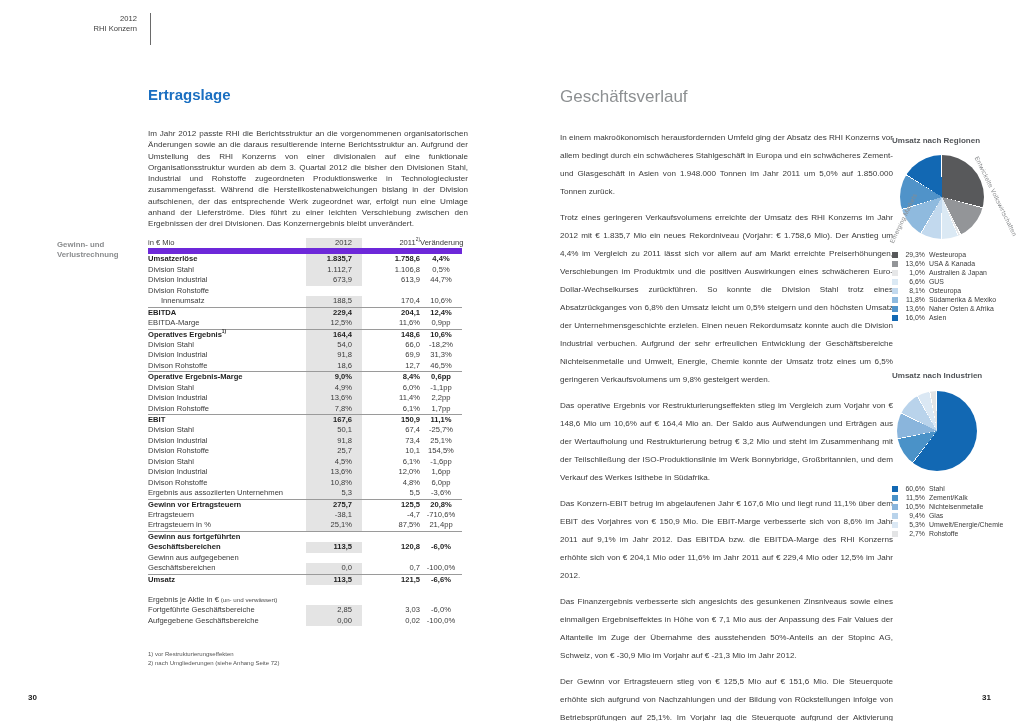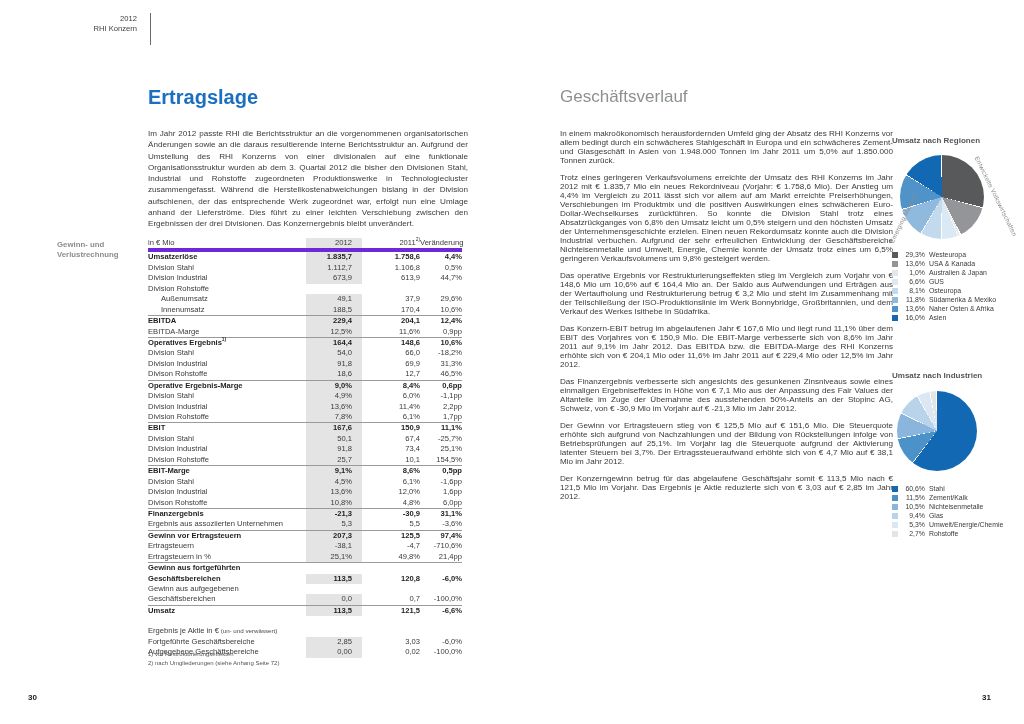--- a/index.html
+++ b/index.html
@@ -3,46 +3,46 @@
 <meta charset="utf-8">
 <style>
   html,body{margin:0;padding:0;background:#fff;}
   .canvas{position:relative;width:1024px;height:721px;background:#ffffff;overflow:hidden;
           font-family:"Liberation Sans","DejaVu Sans",sans-serif;color:#3a3a3a;}
   
   .pg-header{position:absolute;left:0;top:14px;width:137px;text-align:right;
              font-size:7.6px;line-height:10px;color:#3c3c3c;}
   .pg-header-rule{position:absolute;left:150px;top:13px;width:1px;height:32px;background:#6a6a6a;}
   
-  .title-left{position:absolute;left:148px;top:86px;margin:0;font-size:20px;font-weight:bold;color:#1a6fc1;}
+  .title-left{position:absolute;left:148px;top:86px;margin:0;font-size:15px;font-weight:bold;color:#1a6fc1;}
   .title-right{position:absolute;left:560px;top:87px;margin:0;font-size:17px;font-weight:normal;color:#8d9092;}
   
   .intro{position:absolute;left:148px;top:128px;width:320px;margin:0;font-size:8.1px;
          line-height:11.3px;text-align:justify;hyphens:auto;}
   
   .side-label{position:absolute;left:57px;top:240px;width:80px;text-align:left;
               font-size:7.8px;font-weight:bold;color:#8a8c8e;line-height:10px;}
   
   .fin-table{position:absolute;left:148px;top:238px;width:314px;font-size:7.6px;color:#3a3a3a;}
   .t-row{display:flex;align-items:baseline;height:10.45px;line-height:10.45px;white-space:nowrap;}
   .t-row.spacer{height:10px;}
   .t-row.b{font-weight:bold;color:#1f1f1f;}
   .t-row.rule{border-top:1px solid #9a9a9a;}
-  .t-header{border-bottom:4px solid #6d28d9;}
+  .t-header{border-bottom:6px solid #6d28d9;}
   .c-label{width:158px;overflow:visible;}
   .c-label.ind{padding-left:13px;width:145px;}
   .c-v1{width:56px;text-align:right;background:#e4e4e4;padding-right:10px;box-sizing:border-box;}
   .c-v2{width:58px;text-align:right;}
-  .c-ch{width:42px;text-align:right;}
+  .c-ch{width:42px;text-align:center;}
   sup{font-size:4.8px;line-height:0;vertical-align:super;}
   .small-label{font-size:6.2px;font-weight:normal;color:#4a4a4a;}
   .footnotes{position:absolute;left:148px;top:650px;font-size:6px;line-height:8.6px;color:#555;}
   
   .body-col{position:absolute;left:560px;top:129px;width:333px;}
-  .body-col p{margin:0 0 8px 0;font-size:8.1px;line-height:9px;text-align:justify;hyphens:auto;}
+  .body-col p{margin:0 0 8px 0;font-size:8.1px;line-height:18px;text-align:justify;hyphens:auto;}
   
   .chart-title{position:absolute;left:892px;width:132px;font-size:8px;font-weight:bold;color:#53565a;}
   .ct1{top:136px;}
   .ct2{top:371px;}
   .pie-wrap{position:absolute;left:892px;width:132px;}
   .pw1{top:153px;height:96px;}
   .pw2{top:391px;height:84px;}
   .pie{position:absolute;border-radius:50%;}
   #pie0{left:8px;top:2px;width:84px;height:84px;}
   #pie1{left:5px;top:0;width:80px;height:80px;}
@@ -103,26 +103,20 @@
           <div class="c-v2">613,9</div>
           <div class="c-ch">44,7%</div>
         </div>
         <div class="t-row">
           <div class="c-label">Division Rohstoffe</div>
           <div class="c-v1"></div>
           <div class="c-v2"></div>
           <div class="c-ch"></div>
         </div>
         <div class="t-row">
-          <div class="c-label ind">Außenumsatz</div>
-          <div class="c-v1">49,1</div>
-          <div class="c-v2">37,9</div>
-          <div class="c-ch">29,6%</div>
-        </div>
-        <div class="t-row">
           <div class="c-label ind">Innenumsatz</div>
           <div class="c-v1">188,5</div>
           <div class="c-v2">170,4</div>
           <div class="c-ch">10,6%</div>
         </div>
         <div class="t-row b rule">
           <div class="c-label">EBITDA</div>
           <div class="c-v1">229,4</div>
           <div class="c-v2">204,1</div>
           <div class="c-ch">12,4%</div>
@@ -198,72 +192,60 @@
           <div class="c-v1">91,8</div>
           <div class="c-v2">73,4</div>
           <div class="c-ch">25,1%</div>
         </div>
         <div class="t-row">
           <div class="c-label">Division Rohstoffe</div>
           <div class="c-v1">25,7</div>
           <div class="c-v2">10,1</div>
           <div class="c-ch">154,5%</div>
         </div>
-        <div class="t-row b rule">
-          <div class="c-label">EBIT-Marge</div>
-          <div class="c-v1">9,1%</div>
-          <div class="c-v2">8,6%</div>
-          <div class="c-ch">0,5pp</div>
-        </div>
         <div class="t-row">
           <div class="c-label">Division Stahl</div>
           <div class="c-v1">4,5%</div>
           <div class="c-v2">6,1%</div>
           <div class="c-ch">-1,6pp</div>
         </div>
         <div class="t-row">
           <div class="c-label">Division Industrial</div>
           <div class="c-v1">13,6%</div>
           <div class="c-v2">12,0%</div>
           <div class="c-ch">1,6pp</div>
         </div>
         <div class="t-row">
           <div class="c-label">Divison Rohstoffe</div>
           <div class="c-v1">10,8%</div>
           <div class="c-v2">4,8%</div>
           <div class="c-ch">6,0pp</div>
         </div>
-        <div class="t-row b rule">
-          <div class="c-label">Finanzergebnis</div>
-          <div class="c-v1">-21,3</div>
-          <div class="c-v2">-30,9</div>
-          <div class="c-ch">31,1%</div>
-        </div>
         <div class="t-row">
           <div class="c-label">Ergebnis aus assoziierten Unternehmen</div>
           <div class="c-v1">5,3</div>
           <div class="c-v2">5,5</div>
           <div class="c-ch">-3,6%</div>
         </div>
         <div class="t-row b rule">
           <div class="c-label">Gewinn vor Ertragsteuern</div>
-          <div class="c-v1">207,3</div>
+          <div class="c-v1">275,7</div>
           <div class="c-v2">125,5</div>
-          <div class="c-ch">97,4%</div>
+          <div class="c-ch">20,8%</div>
         </div>
         <div class="t-row">
           <div class="c-label">Ertragsteuern</div>
           <div class="c-v1">-38,1</div>
           <div class="c-v2">-4,7</div>
           <div class="c-ch">-710,6%</div>
         </div>
         <div class="t-row">
           <div class="c-label">Ertragsteuern in %</div>
           <div class="c-v1">25,1%</div>
-          <div class="c-v2">49,8%</div>
+          <div class="c-v2">87,5%</div>
           <div class="c-ch">21,4pp</div>
         </div>
         <div class="t-row b rule">
           <div class="c-label">Gewinn aus fortgeführten</div>
           <div class="c-v1"></div>
           <div class="c-v2"></div>
           <div class="c-ch"></div>
         </div>
         <div class="t-row b">
           <div class="c-label">Geschäftsbereichen</div>

